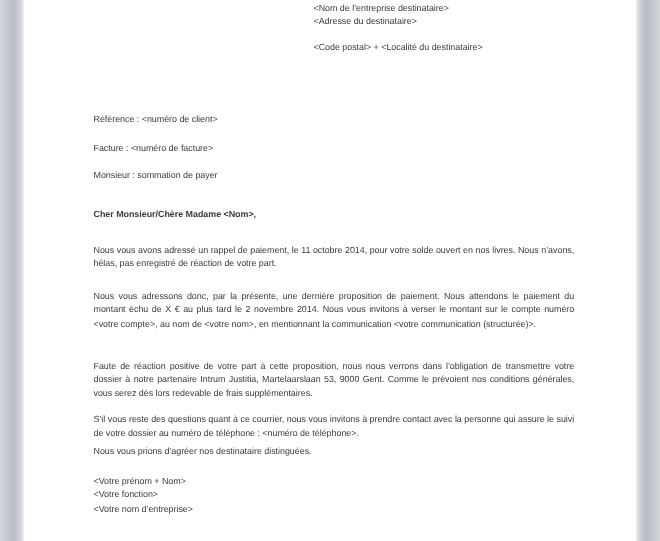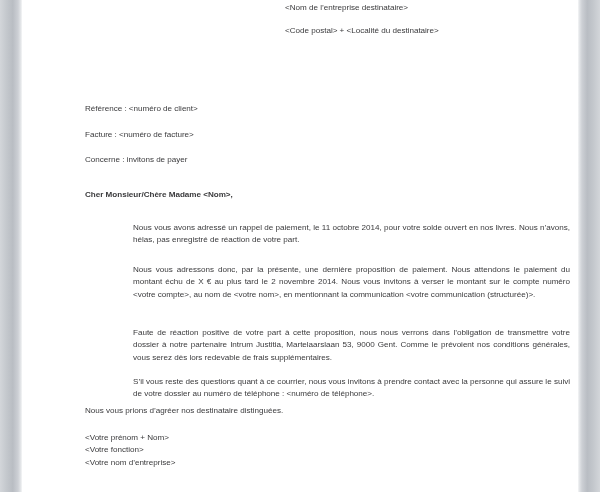--- a/index.html
+++ b/index.html
@@ -95,21 +95,20 @@
     white-space: nowrap;
   }
 
   
   .para {
     position: absolute;
     left: 63px;
     width: 437px;
     text-align: justify;
     text-justify: inter-word;
-    margin-left: 48px;
   }
   .p1 { top: 214px; }
   .p2 { top: 256px; }
   .p3 { top: 319px; }
   .p4 { top: 368px; }
 
   .closing {
     position: absolute;
     left: 63px;
     top: 405px;
@@ -133,28 +132,29 @@
 <div class="viewport">
 
   <div class="gutter left"></div>
   <div class="gutter right"></div>
 
   <div class="page">
     <div class="doc-body">
 
       <div class="address-block">
         <span class="address-line">&lt;Nom de l’entreprise destinataire&gt;</span>
+        <span class="address-line">&lt;Adresse du destinataire&gt;</span>
         <span class="address-spacer"></span>
         <span class="address-line">&lt;Code postal&gt; + &lt;Localité du destinataire&gt;</span>
       </div>
 
       <div class="ref-block">
         <span class="ref-line">Référence : &lt;numéro de client&gt;</span>
         <span class="ref-line">Facture : &lt;numéro de facture&gt;</span>
-        <span class="ref-line">Concerne : invitons de payer</span>
+        <span class="ref-line">Monsieur : sommation de payer</span>
       </div>
 
       <div class="salutation">Cher Monsieur/Chère Madame &lt;Nom&gt;,</div>
 
       <p class="para p1">Nous vous avons adressé un rappel de paiement, le 11 octobre 2014, pour votre solde ouvert en nos livres. Nous n’avons, hélas, pas enregistré de réaction de votre part.</p>
       <p class="para p2">Nous vous adressons donc, par la présente, une dernière proposition de paiement. Nous attendons le paiement du montant échu de X € au plus tard le 2 novembre 2014. Nous vous invitons à verser le montant sur le compte numéro &lt;votre compte&gt;, au nom de &lt;votre nom&gt;, en mentionnant la communication &lt;votre communication (structurée)&gt;.</p>
       <p class="para p3">Faute de réaction positive de votre part à cette proposition, nous nous verrons dans l’obligation de transmettre votre dossier à notre partenaire Intrum Justitia, Martelaarslaan 53, 9000 Gent. Comme le prévoient nos conditions générales, vous serez dès lors redevable de frais supplémentaires.</p>
       <p class="para p4">S’il vous reste des questions quant à ce courrier, nous vous invitons à prendre contact avec la personne qui assure le suivi de votre dossier au numéro de téléphone : &lt;numéro de téléphone&gt;.</p>
 
       <div class="closing">Nous vous prions d’agréer nos destinataire distinguées.</div>

